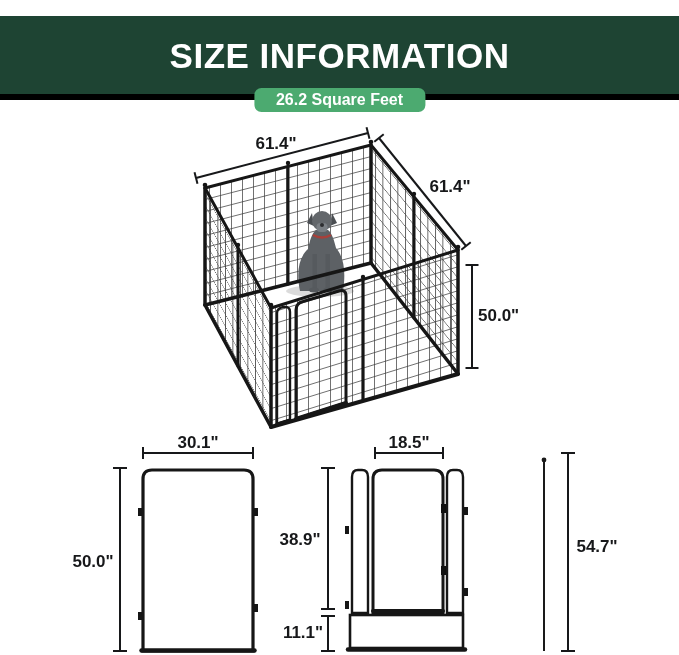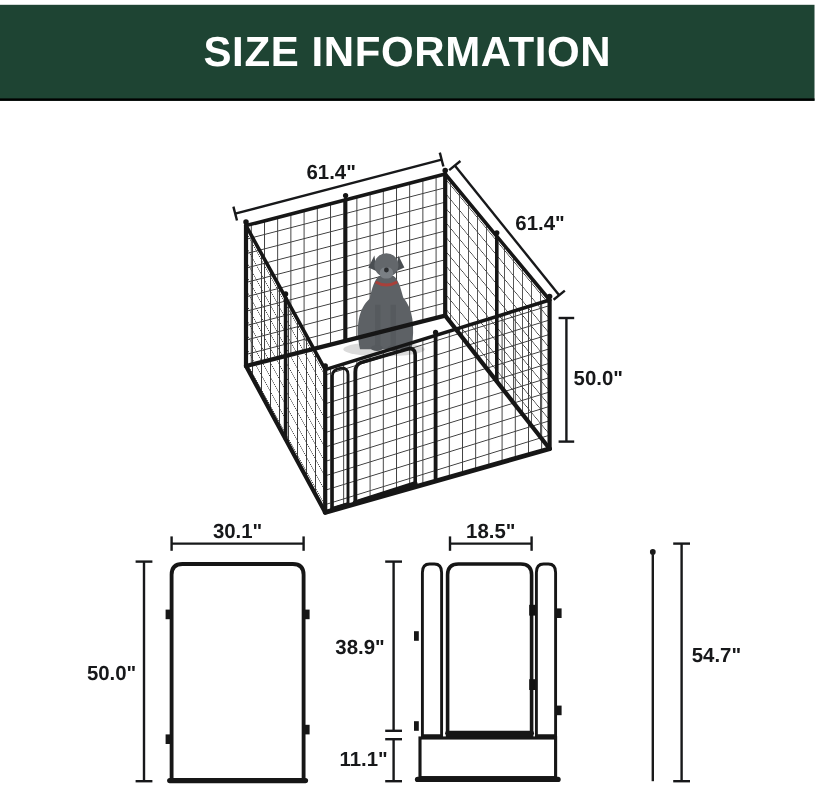--- a/index.html
+++ b/index.html
@@ -1,22 +1,22 @@
 <!DOCTYPE html>
 <html><head>
 <meta charset="utf-8">
 <style>
   html,body { margin:0; padding:0; background:#fff; }
   .page {
     position:relative; width:679px; height:655px; background:#ffffff;
     font-family:"Liberation Sans", sans-serif; overflow:hidden;
   }
   .header {
-    position:absolute; top:4px; left:0; width:679px; height:78px;
-    background:#1e4433; border-bottom:2px solid #000000;
+    position:absolute; top:16px; left:0; width:679px; height:78px;
+    background:#1e4433; border-bottom:6px solid #000000;
     display:flex; align-items:center; justify-content:center;
   }
   .header h1 {
     margin:0; color:#ffffff; font-size:35px; font-weight:bold;
     letter-spacing:0.5px; line-height:1;
   }
   .badge {
     position:absolute; top:88px; left:50%; transform:translateX(-50%);
     background:#4caa70; color:#ffffff; font-size:16px; font-weight:bold;
     line-height:18px; padding:3px 22px; border-radius:7px; white-space:nowrap;
@@ -29,20 +29,21 @@
 </style>
 </head>
 <body>
 
 <div class="page">
 
   <div class="header">
     <h1>SIZE INFORMATION</h1>
   </div>
 
+  <div class="badge">26.2 Square Feet</div>
 
   <svg class="diagram" width="679" height="655" viewBox="0 0 679 655">
     <defs>
       <pattern id="mGrid" width="9.2" height="12.2" patternUnits="userSpaceOnUse">
         <path d="M0 0.4 H9.2 M0.4 0 V12.2" class="mesh-line"></path>
       </pattern>
       <pattern id="mNW" width="11" height="12" patternUnits="userSpaceOnUse" patternTransform="skewY(-14.5)">
         <path d="M0 0.4 H11 M0.4 0 V12" class="mesh-line"></path>
       </pattern>
       <pattern id="mNE" width="7.5" height="12" patternUnits="userSpaceOnUse" patternTransform="skewY(50.4)">

